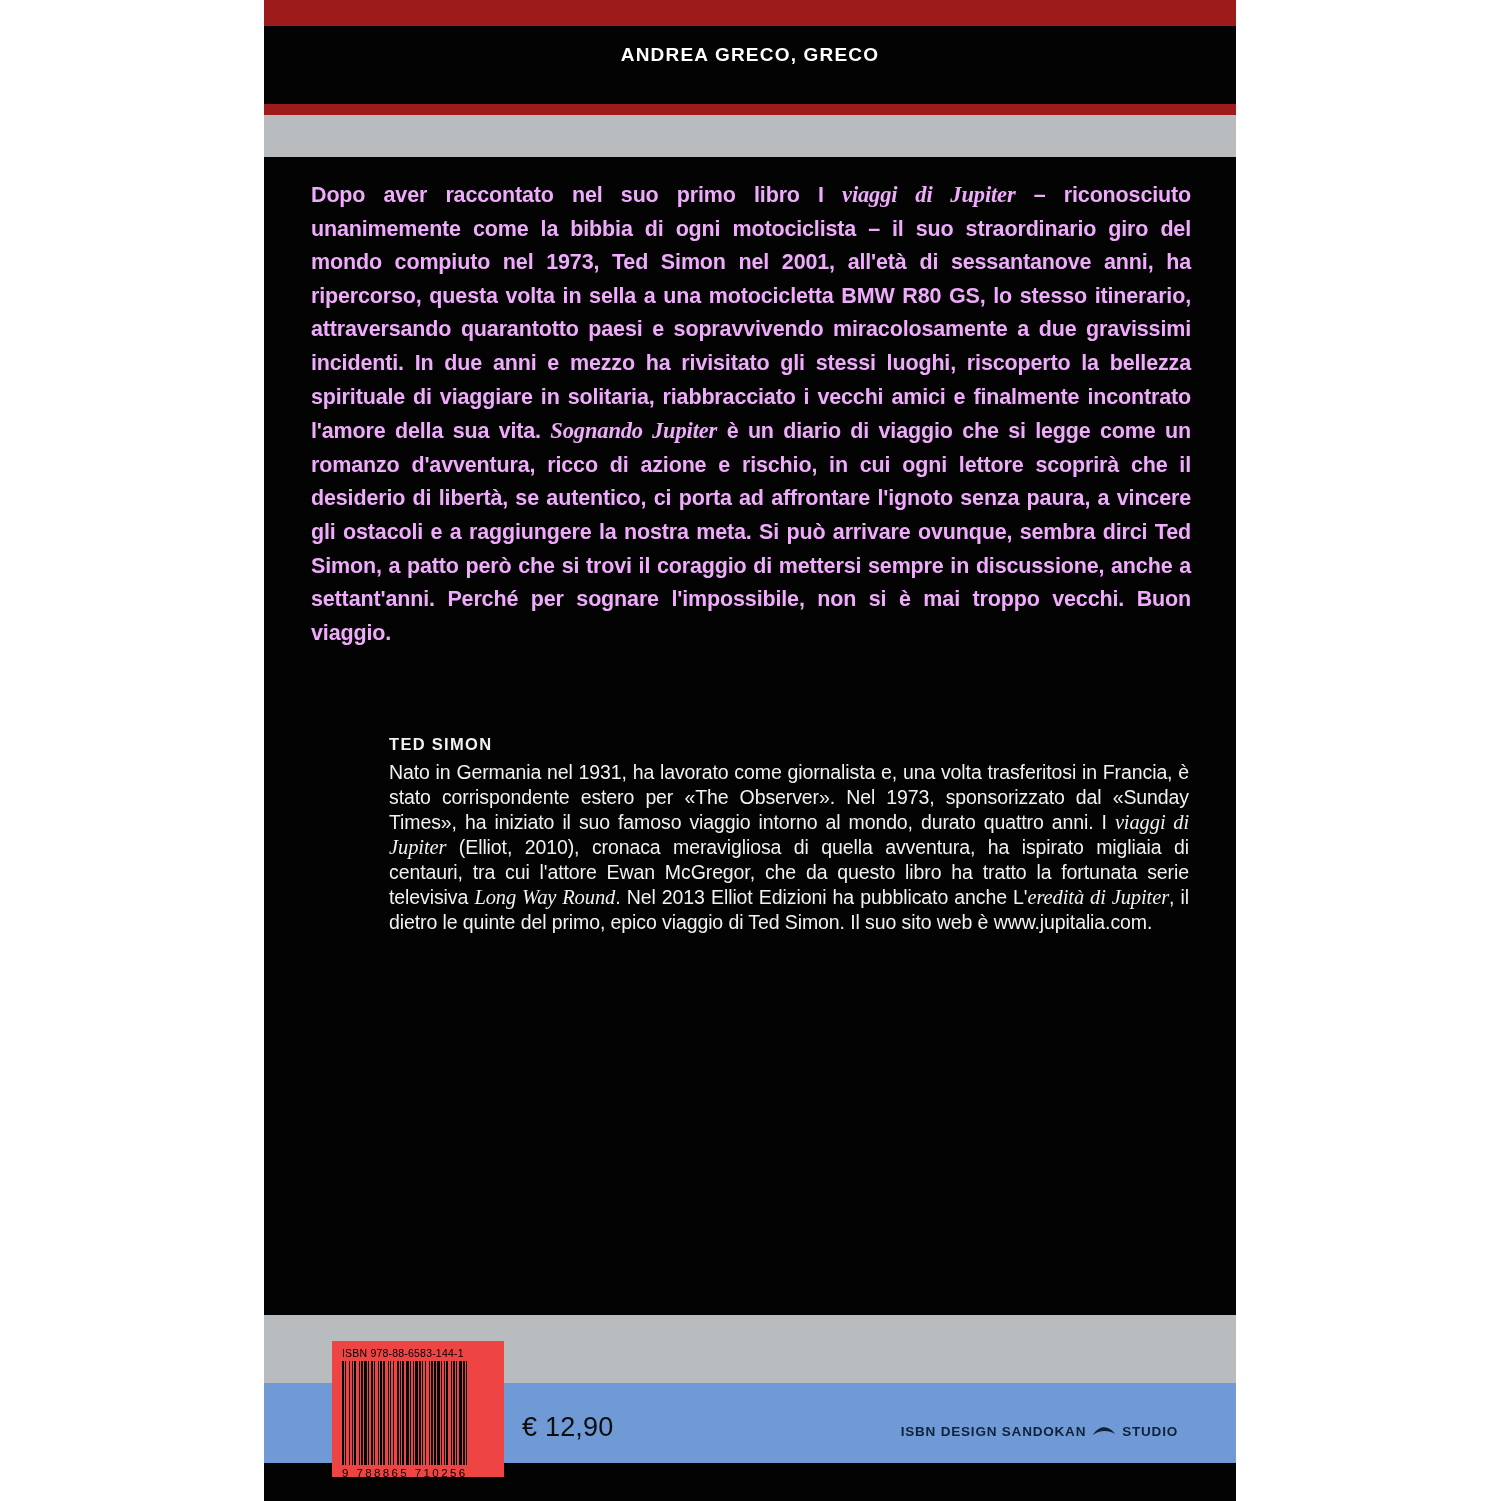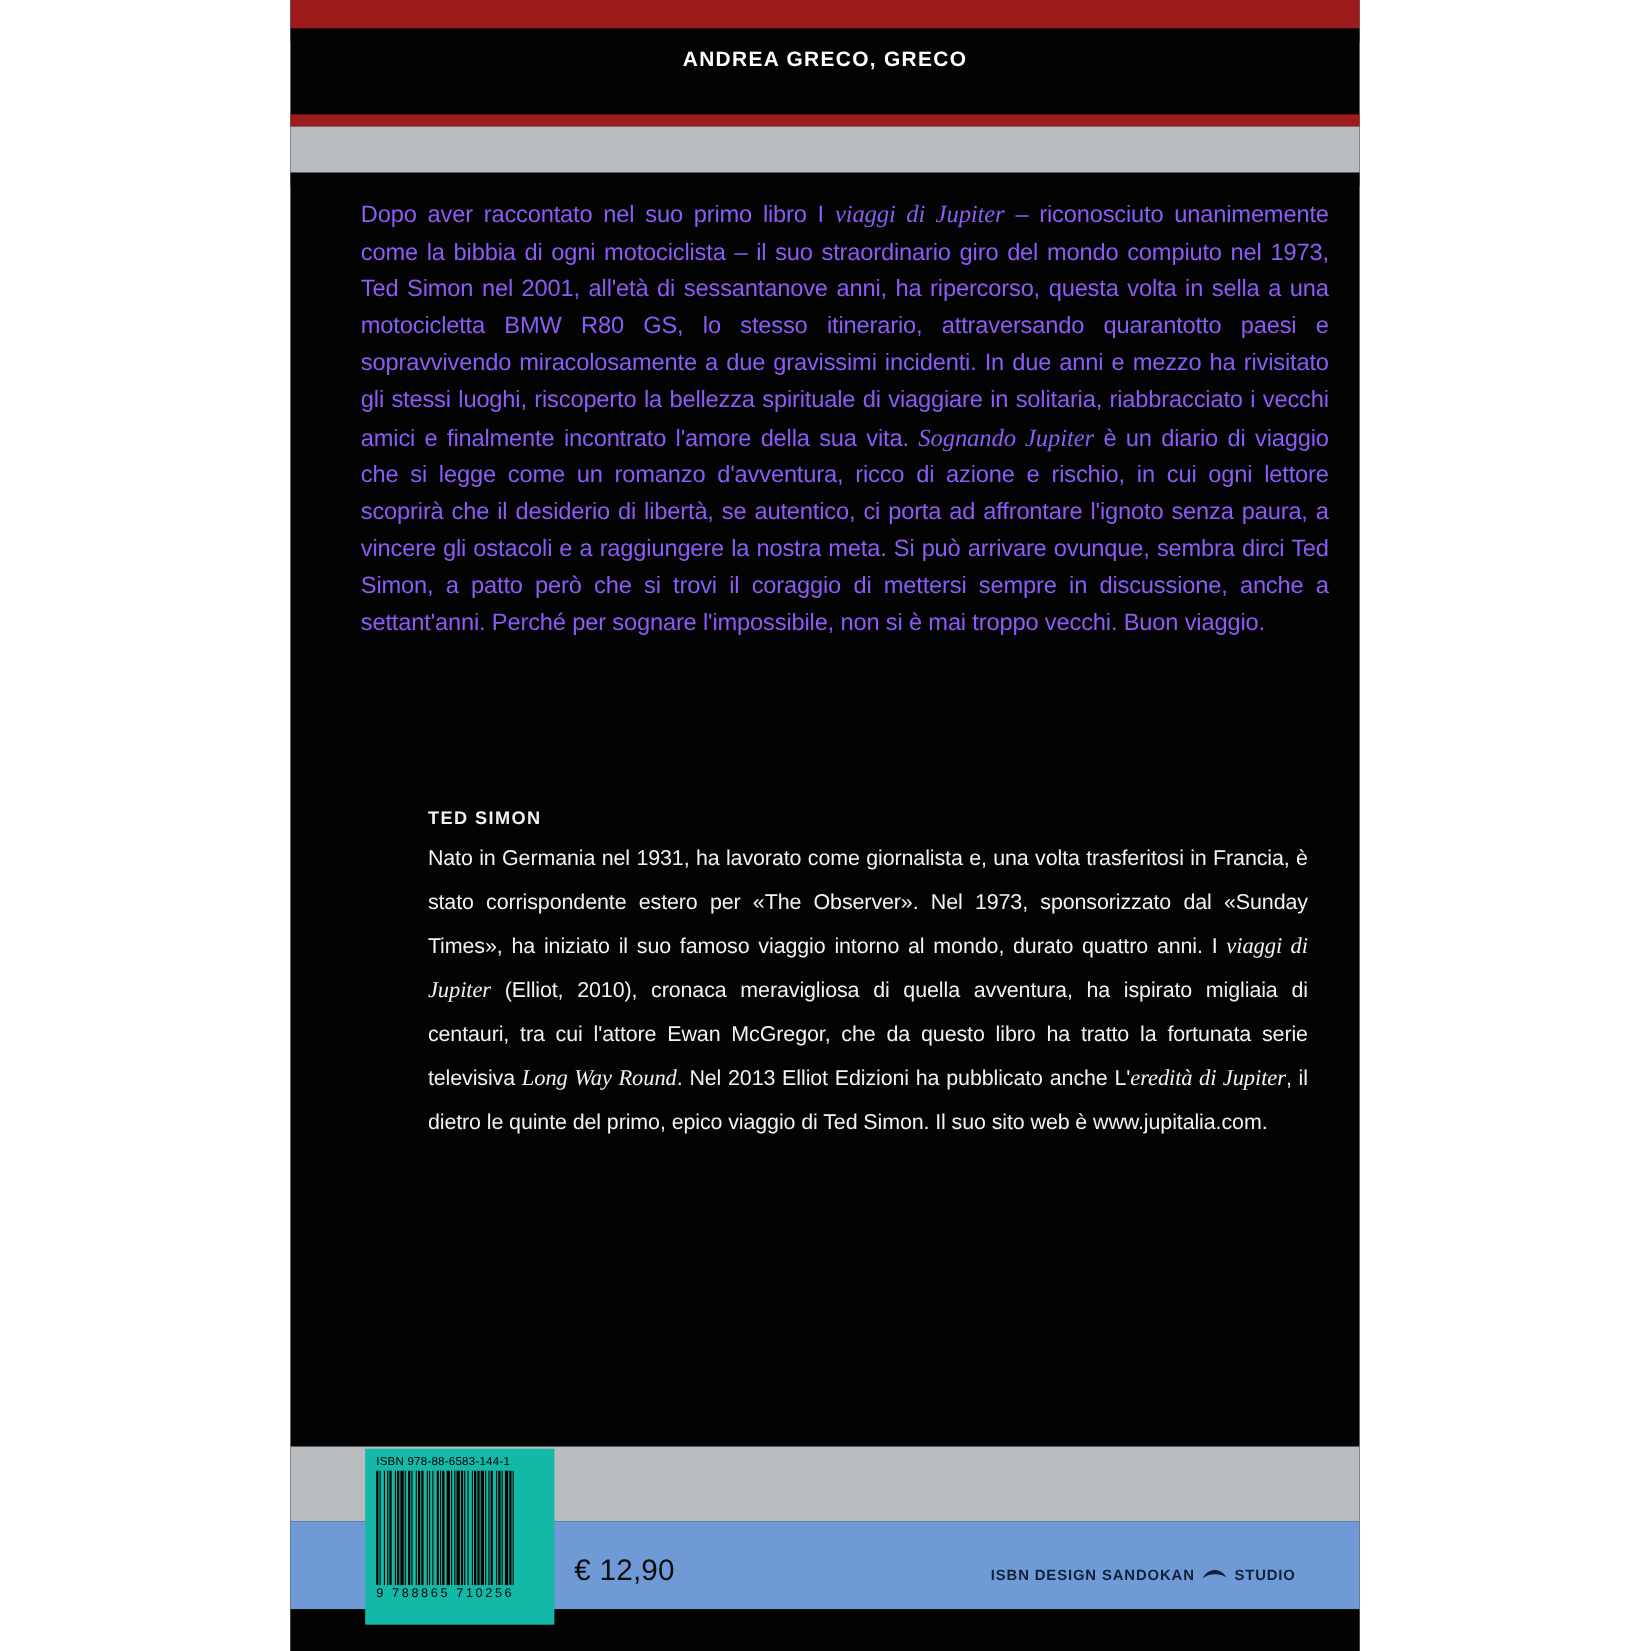--- a/index.html
+++ b/index.html
@@ -66,50 +66,51 @@
     font-weight: bold;
     font-size: 19px;
     line-height: 26px;
     text-align: center;
     letter-spacing: 1.2px;
     padding: 0 40px;
   }
 
   .blurb {
     position: absolute;
-    left: 64px;
+    left: 47px;
     top: 178px;
     width: 880px;
-    color: #8b5cf6;
+    color: #f0abfc;
     font-family: "Liberation Sans", sans-serif;
     font-size: 21.5px;
     line-height: 33.6px;
     text-align: justify;
     letter-spacing: -0.15px;
+    font-weight: bold;
   }
   .blurb i { font-family: "Liberation Serif", serif; font-style: italic; font-size: 22.5px; }
 
   .bio {
     position: absolute;
     left: 125px;
     top: 735px;
     width: 800px;
     color: #f2f2f2;
   }
   .bio-name {
     font-family: "Liberation Sans", sans-serif;
     font-weight: bold;
     font-size: 16.5px;
     letter-spacing: 1.3px;
     margin-bottom: 6px;
   }
   .bio-text {
     font-family: "Liberation Sans", sans-serif;
     font-size: 19.5px;
-    line-height: 40px;
+    line-height: 25px;
     text-align: justify;
     letter-spacing: -0.1px;
   }
   .bio-text i { font-family: "Liberation Serif", serif; font-style: italic; font-size: 20.5px; }
 
   
   .bottom-grey {
     position: absolute;
     left: 0;
     bottom: 118px;
@@ -160,22 +161,22 @@
     display: inline-block;
     width: 24px;
     height: 16px;
     position: relative;
   }
   .barcode-box {
     position: absolute;
     left: 68px;
     bottom: 24px;
     width: 172px;
-    height: 160px;
-    background: #14b8a6;
+    height: 136px;
+    background: #ef4444;
     padding: 0;
     box-sizing: border-box;
   }
   .isbn-label {
     font-family: "Liberation Sans", sans-serif;
     font-size: 10.5px;
     color: #000;
     margin: 6px 0 2px 10px;
     letter-spacing: 0.2px;
   }

